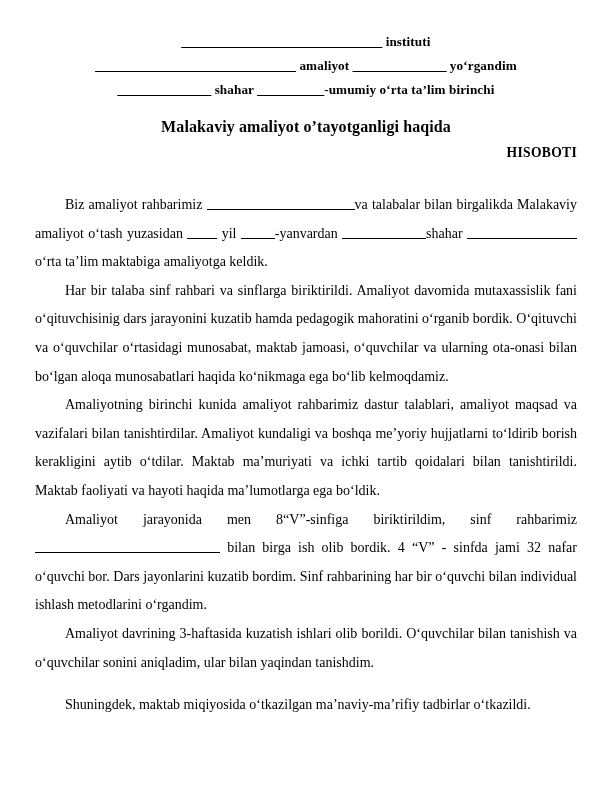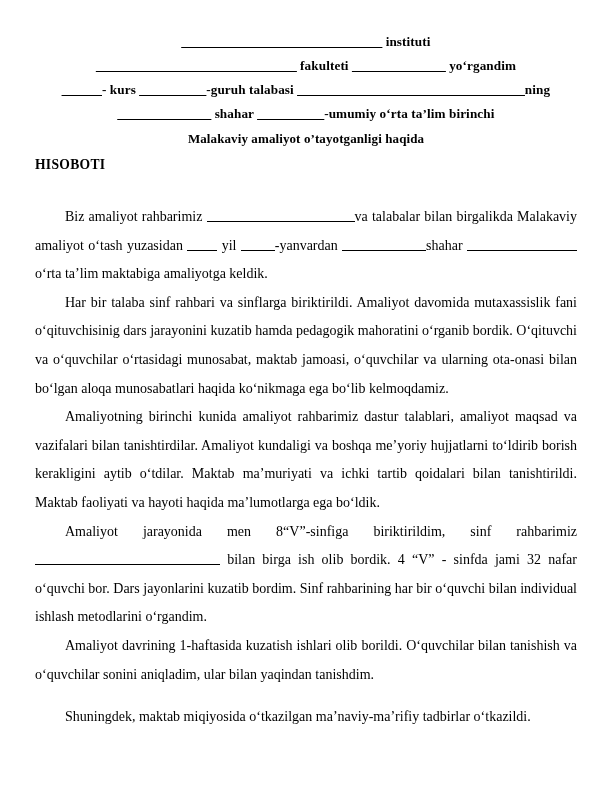--- a/index.html
+++ b/index.html
@@ -45,26 +45,26 @@
   .hdr-l4 { text-align: center; }
 
   .ul {
     text-decoration: underline;
     white-space: pre;
   }
 
   .title-line {
     text-align: center;
     font-weight: bold;
-    font-size: 13px;
+    font-size: 16px;
     line-height: 24px;
-    margin-top: 1px;
+    margin-top: 13px;
   }
   .title-main {
-    text-align: left;
+    text-align: right;
     font-weight: bold;
     font-size: 13.6px;
     line-height: 24px;
     letter-spacing: 0.3px;
     margin-top: 2px;
   }
 
   
   .body-block {
     margin-top: 26px;
@@ -100,40 +100,39 @@
 </head>
 <body>
 
 <div class="page">
   <div class="content">
 
     <div class="header-block">
 
       <div class="header-line hdr-l1"><span class="ul">______________________________</span><span> instituti</span></div>
 
-      <div class="header-line hdr-l2"><span class="ul">______________________________</span><span> fakulteti </span><span class="ul">______________</span><span> yo‘rgandim</span></div>
+      <div class="header-line hdr-l2"><span class="ul">______________________________</span><span> amaliyot </span><span class="ul">______________</span><span> yo‘rgandim</span></div>
 
-      <div class="header-line hdr-l3"><span class="ul">______</span><span>- kurs </span><span class="ul">__________</span><span>-guruh talabasi </span><span class="ul">__________________________________</span><span>ning</span></div>
 
       <div class="header-line hdr-l4"><span class="ul">______________</span><span> shahar </span><span class="ul">__________</span><span>-umumiy o‘rta ta’lim birinchi</span></div>
 
       <div class="title-line">Malakaviy amaliyot o’tayotganligi haqida</div>
       <div class="title-main">HISOBOTI</div>
     </div>
 
     <div class="body-block">
 
       <p class="para"><span>Biz amaliyot rahbarimiz </span><span class="blank b-w1"></span><span>va talabalar bilan birgalikda Malakaviy amaliyot o‘tash yuzasidan </span><span class="blank b-w2"></span><span> yil </span><span class="blank b-w3"></span><span>-yanvardan </span><span class="blank b-w4"></span><span>shahar </span><span class="blank b-w5"></span><span> o‘rta ta’lim maktabiga amaliyotga keldik.</span></p>
 
       <p class="para">Har bir talaba sinf rahbari va sinflarga biriktirildi. Amaliyot davomida mutaxassislik fani o‘qituvchisinig dars jarayonini kuzatib hamda pedagogik mahoratini o‘rganib bordik. O‘qituvchi va o‘quvchilar o‘rtasidagi munosabat, maktab jamoasi, o‘quvchilar va ularning ota-onasi bilan bo‘lgan aloqa munosabatlari haqida ko‘nikmaga ega bo‘lib kelmoqdamiz.</p>
 
       <p class="para">Amaliyotning birinchi kunida amaliyot rahbarimiz dastur talablari, amaliyot maqsad va vazifalari bilan tanishtirdilar. Amaliyot kundaligi va boshqa me’yoriy hujjatlarni to‘ldirib borish kerakligini aytib o‘tdilar. Maktab ma’muriyati va ichki tartib qoidalari bilan tanishtirildi. Maktab faoliyati va hayoti haqida ma’lumotlarga ega bo‘ldik.</p>
 
       <p class="para"><span>Amaliyot jarayonida men 8“V”-sinfiga biriktirildim, sinf rahbarimiz </span><span class="blank b-w6"></span><span> bilan birga ish olib bordik. 4 “V” - sinfda jami 32 nafar o‘quvchi bor. Dars jayonlarini kuzatib bordim. Sinf rahbarining har bir o‘quvchi bilan individual ishlash metodlarini o‘rgandim.</span></p>
 
-      <p class="para">Amaliyot davrining 1-haftasida kuzatish ishlari olib borildi. O‘quvchilar  bilan tanishish va o‘quvchilar sonini aniqladim, ular bilan yaqindan tanishdim.</p>
+      <p class="para">Amaliyot davrining 3-haftasida kuzatish ishlari olib borildi. O‘quvchilar  bilan tanishish va o‘quvchilar sonini aniqladim, ular bilan yaqindan tanishdim.</p>
 
       <p class="para nojust">Shuningdek, maktab miqiyosida o‘tkazilgan ma’naviy-ma’rifiy tadbirlar o‘tkazildi.</p>
 
 
     </div>
   </div>
 </div>
 
 </body></html>

